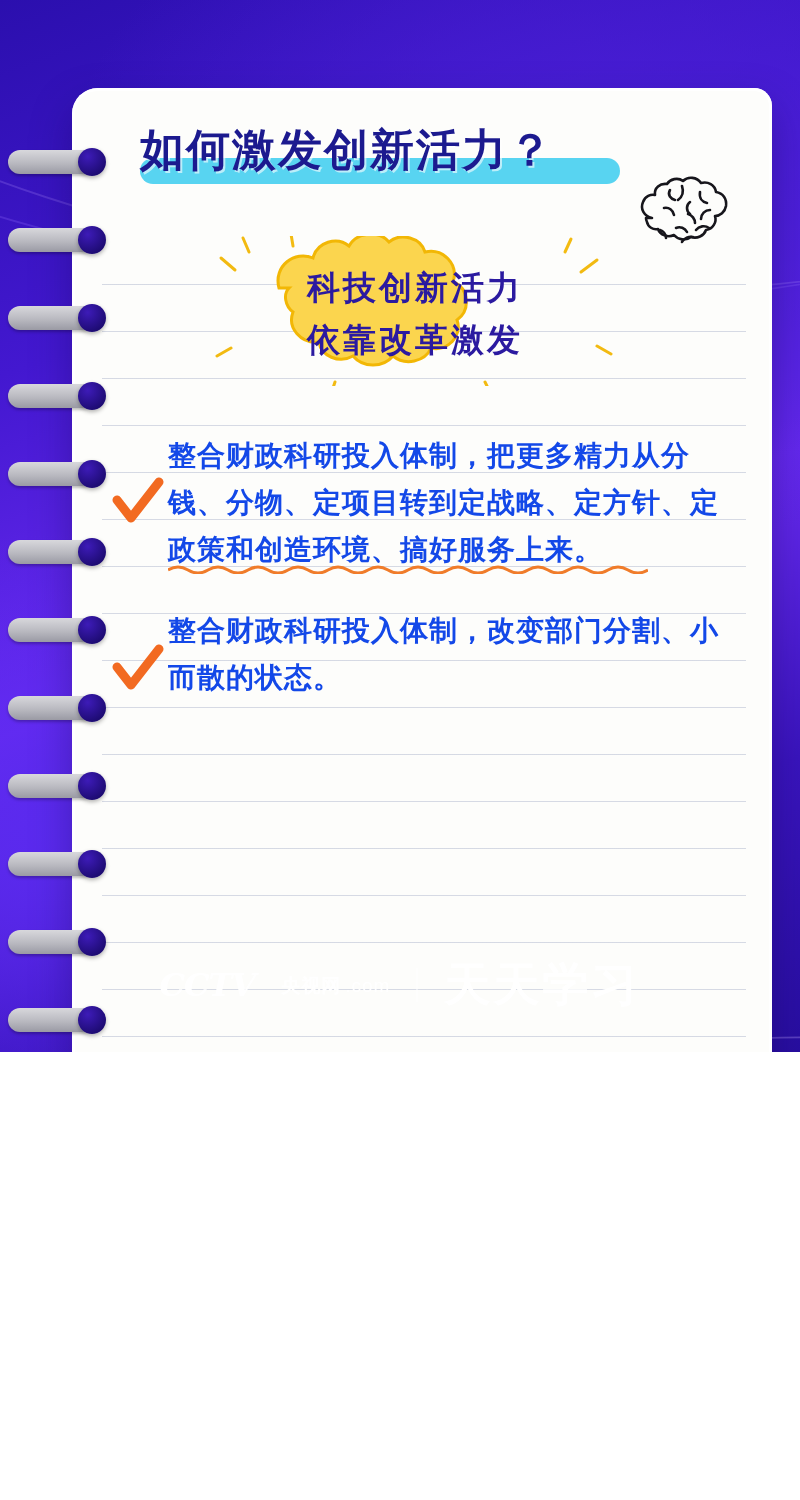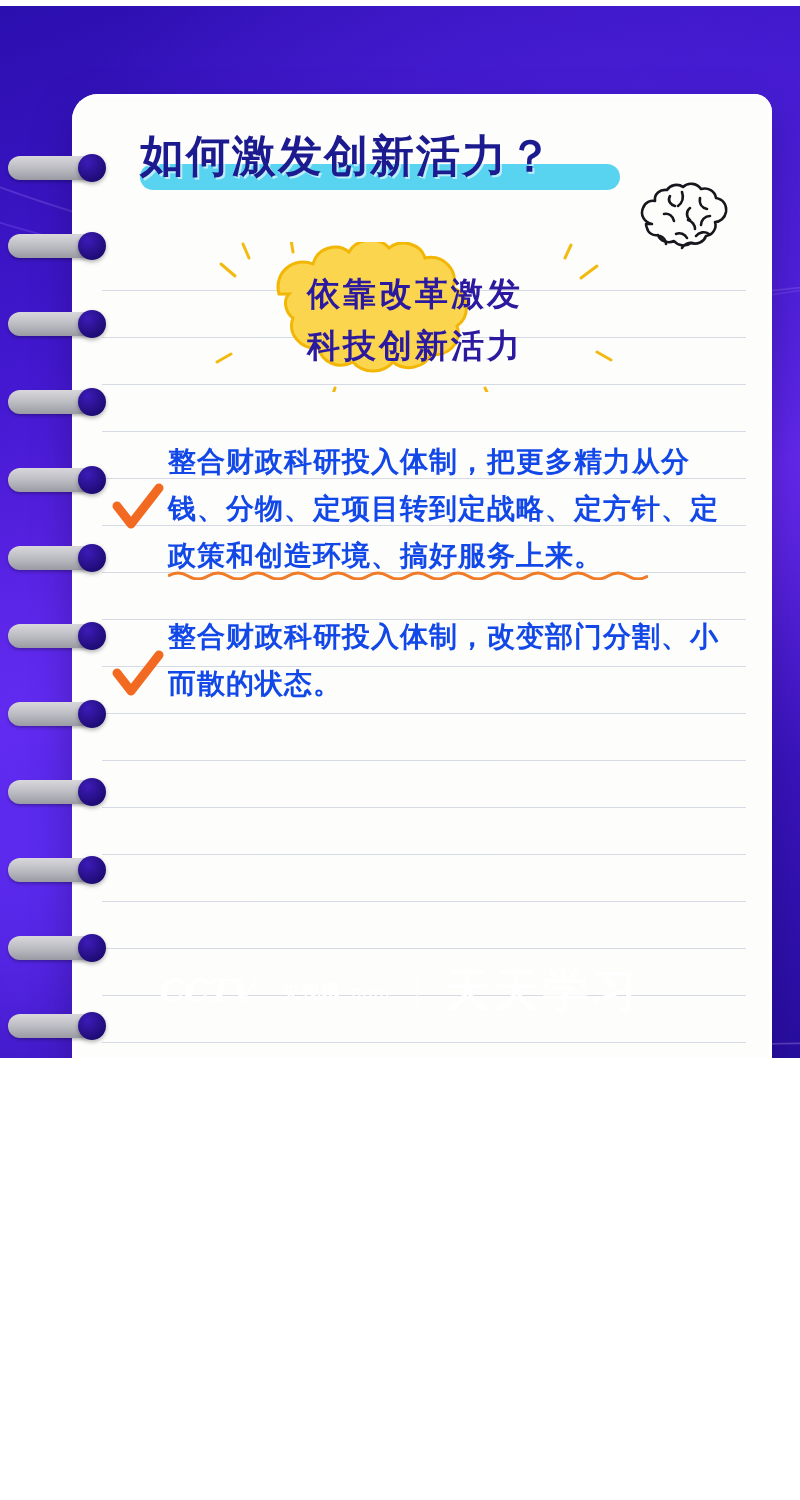--- a/index.html
+++ b/index.html
@@ -15,21 +15,20 @@
 
   .poster {
     position: relative;
     width: 800px;
     height: 1052px;
     background:
       radial-gradient(ellipse 900px 600px at 75% 18%, #4a1fd6 0%, rgba(74,31,214,0) 60%),
       radial-gradient(ellipse 700px 500px at 10% 80%, #5b2bf0 0%, rgba(91,43,240,0) 62%),
       linear-gradient(160deg, #2b0fae 0%, #4318d0 28%, #6a2bf2 55%, #3a14bd 78%, #280ea0 100%);
     overflow: hidden;
-    margin-top: 6px;
   }
 
   
   .swirl {
     position: absolute;
     border-radius: 50%;
     border: 2px solid rgba(170,140,255,0.30);
     transform: rotate(-12deg);
     pointer-events: none;
   }
@@ -360,22 +359,22 @@
         <path d="M366 36 L382 24"></path>
           <path d="M350 16 L356 3"></path>
         <path d="M16 112 L2 120"></path>
           <path d="M382 110 L396 118"></path>
         <path d="M120 146 L116 158"></path>
           <path d="M270 146 L276 158"></path>
       </g>
       <path d="M64 52c-6-22 16-38 34-30 4-16 24-22 36-12 8-14 30-16 40-4 12-10 32-4 36 10 18-4 34 12 28 30 16 6 18 28 4 38 6 16-10 32-26 28-6 14-26 18-38 8-10 12-30 12-40 0-14 8-32 0-34-14-18 2-32-14-26-30-8-6-10-18-4-24z" fill="#fbd54e" stroke="#f2b705" stroke-width="3"></path>
     </svg>
     <div class="cloud-text">
+      <div>科技创新活力</div>
       <div>依靠改革激发</div>
-      <div>科技创新活力</div>
     </div>
   </div>
 
   <div class="body">
 
 
     <div class="para p2">
       <div class="check">
         <svg width="52" height="52" viewBox="0 0 52 52">
             <path d="M5 24 L19 42 L47 6" fill="none" stroke="#f26a21" stroke-width="9" stroke-linecap="round" stroke-linejoin="round"></path>

